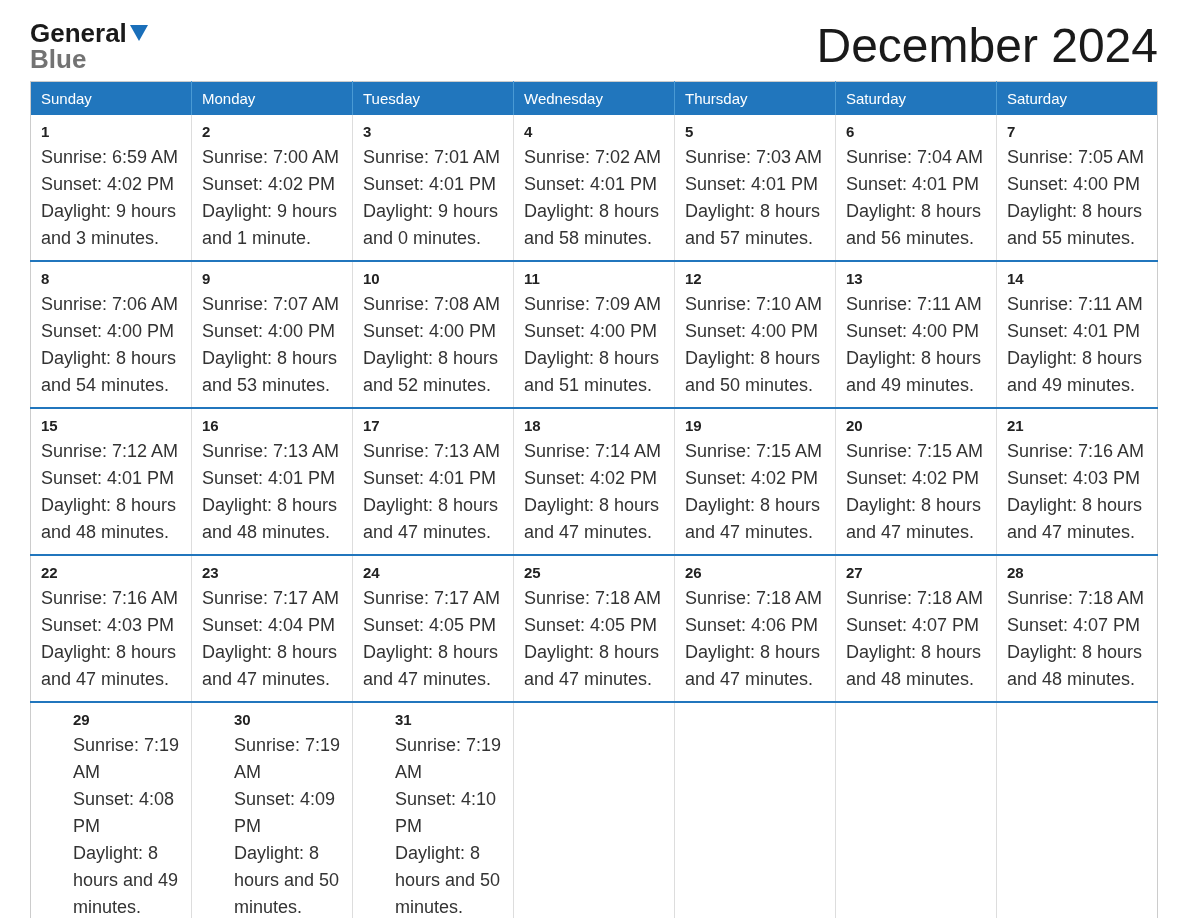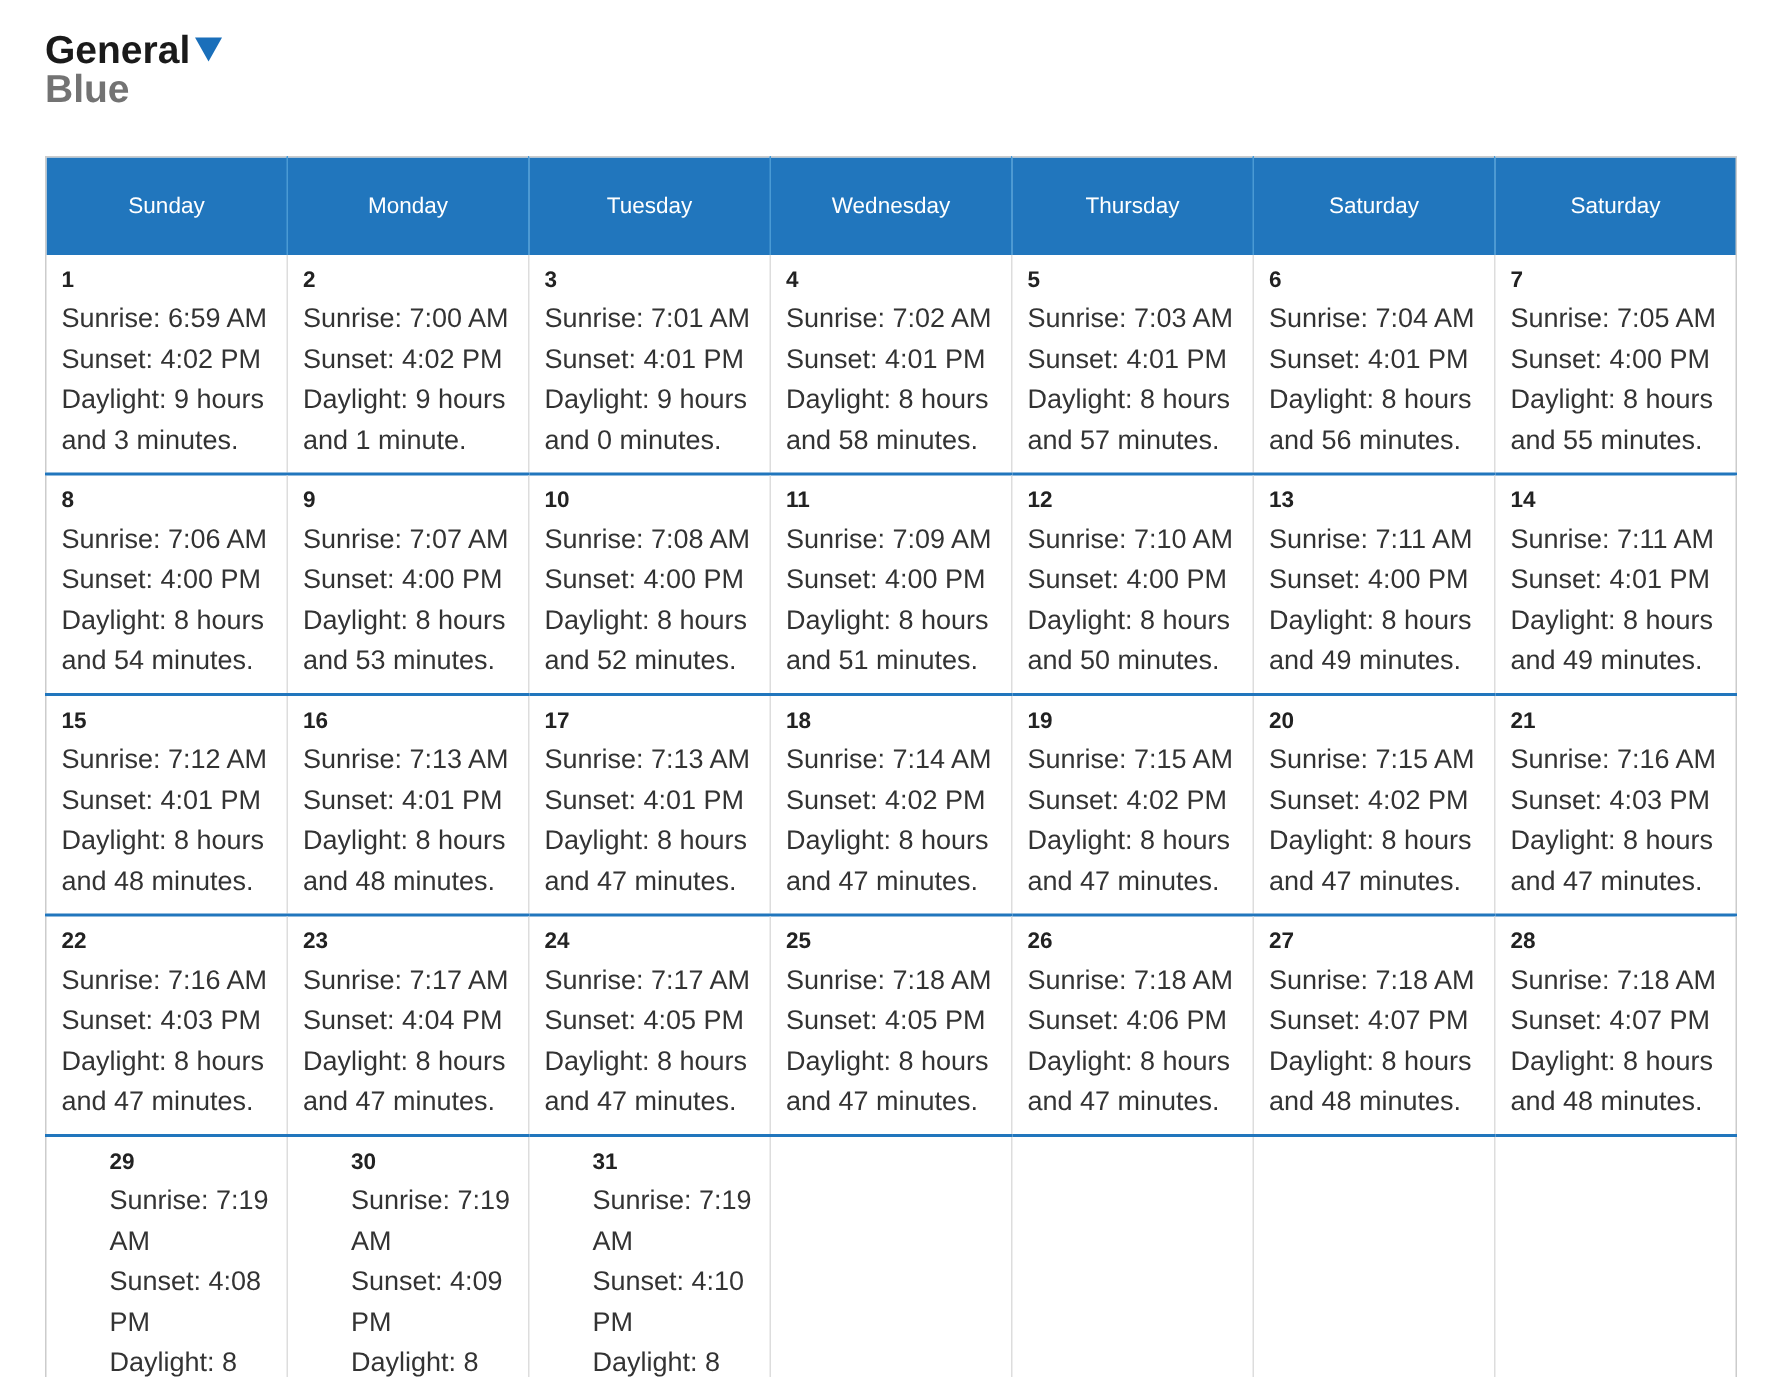--- a/index.html
+++ b/index.html
@@ -7,21 +7,21 @@
       font-family: Arial, sans-serif;
       background: #fff;
       padding: 20px 30px;
       width: 1188px;
       min-height: 918px;
     }
     .header {
       display: flex;
       justify-content: space-between;
       align-items: flex-start;
-      margin-bottom: 32px;
+      margin-bottom: 8px;
     }
     .title-section {
       text-align: right;
     }
     .title-section h1 {
       font-size: 48px;
       font-weight: 300;
       color: #1a1a1a;
       line-height: 1.1;
     }
@@ -32,22 +32,22 @@
       margin-top: 4px;
     }
     .calendar {
       width: 100%;
       border-collapse: collapse;
       border: 1px solid #ccc;
     }
     .calendar th {
       background-color: #2176bd;
       color: #fff;
-      padding: 24px 10px;
-      text-align: center;
+      padding: 8px 10px;
+      text-align: left;
       font-size: 15px;
       font-weight: normal;
       border-right: 1px solid #4a9ad4;
     }
     .calendar th:last-child {
       border-right: none;
     }
     .calendar td {
       vertical-align: top;
       padding: 8px 10px;
@@ -115,20 +115,21 @@
 
 <div class="header">
   <div class="logo-wrapper">
     <div class="logo-line1">
       <span>General</span>
         <span class="triangle-shape"></span>
     </div>
     <div class="logo-line2">Blue</div>
   </div>
   <div class="title-section">
+    <h1>December 2024</h1>
   </div>
 </div>
 
 <table class="calendar">
   <thead>
     <tr>
       <th>Sunday</th>
       <th>Monday</th>
       <th>Tuesday</th>
       <th>Wednesday</th>

